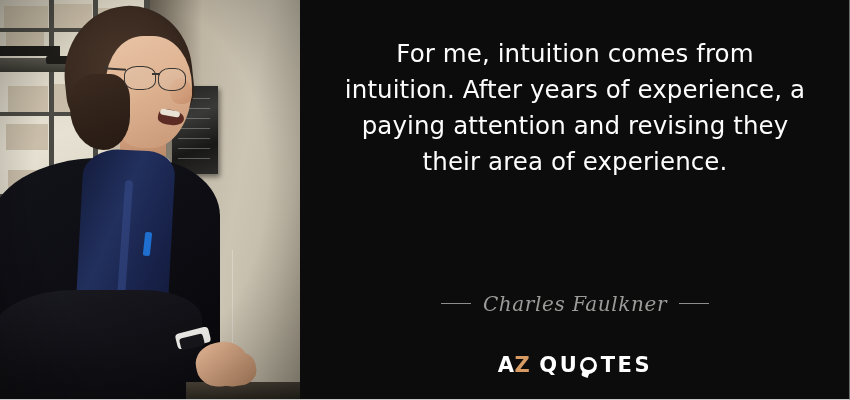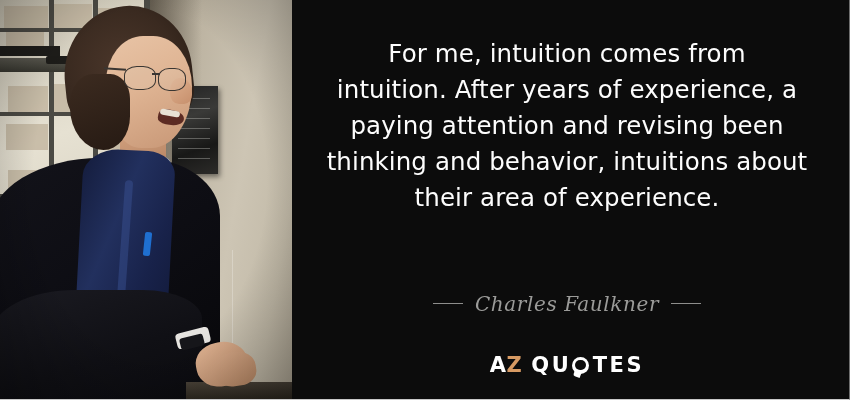--- a/index.html
+++ b/index.html
@@ -261,21 +261,21 @@
   .ph-vign {
     position: absolute;
     inset: 0;
     background: radial-gradient(ellipse at 50% 45%, rgba(0,0,0,0) 55%, rgba(0,0,0,.35) 100%);
     pointer-events: none;
   }
 
   
   #quote-panel {
     position: absolute;
-    left: 292px; top: 0;
+    left: 300px; top: 0;
     width: 550px; height: 400px;
     background: #0c0c0c;
   }
   #quote-text {
     position: absolute;
     left: 12px;
     top: 36px;
     width: 526px;
     text-align: center;
     color: #fdfdfd;
@@ -439,22 +439,21 @@
     <div class="ph-glass-arm"></div>
 
     <div class="ph-vign"></div>
   </div>
 
   <div id="quote-panel">
 
     <div id="quote-text">
       <div>For me, intuition comes from</div>
       <div>intuition. After years of experience, a</div>
-      <div>paying attention and revising been</div>
-      <div>thinking and behavior, intuitions about</div>
+      <div>paying attention and revising they</div>
       <div>their area of experience.</div>
     </div>
 
     <div id="logo">
       <span class="az"><span class="a">A</span><span class="z">Z</span></span>
       <span class="quotes">
           <span>QU</span>
           <span class="bubble"></span>
           <span>TES</span>
         </span>

